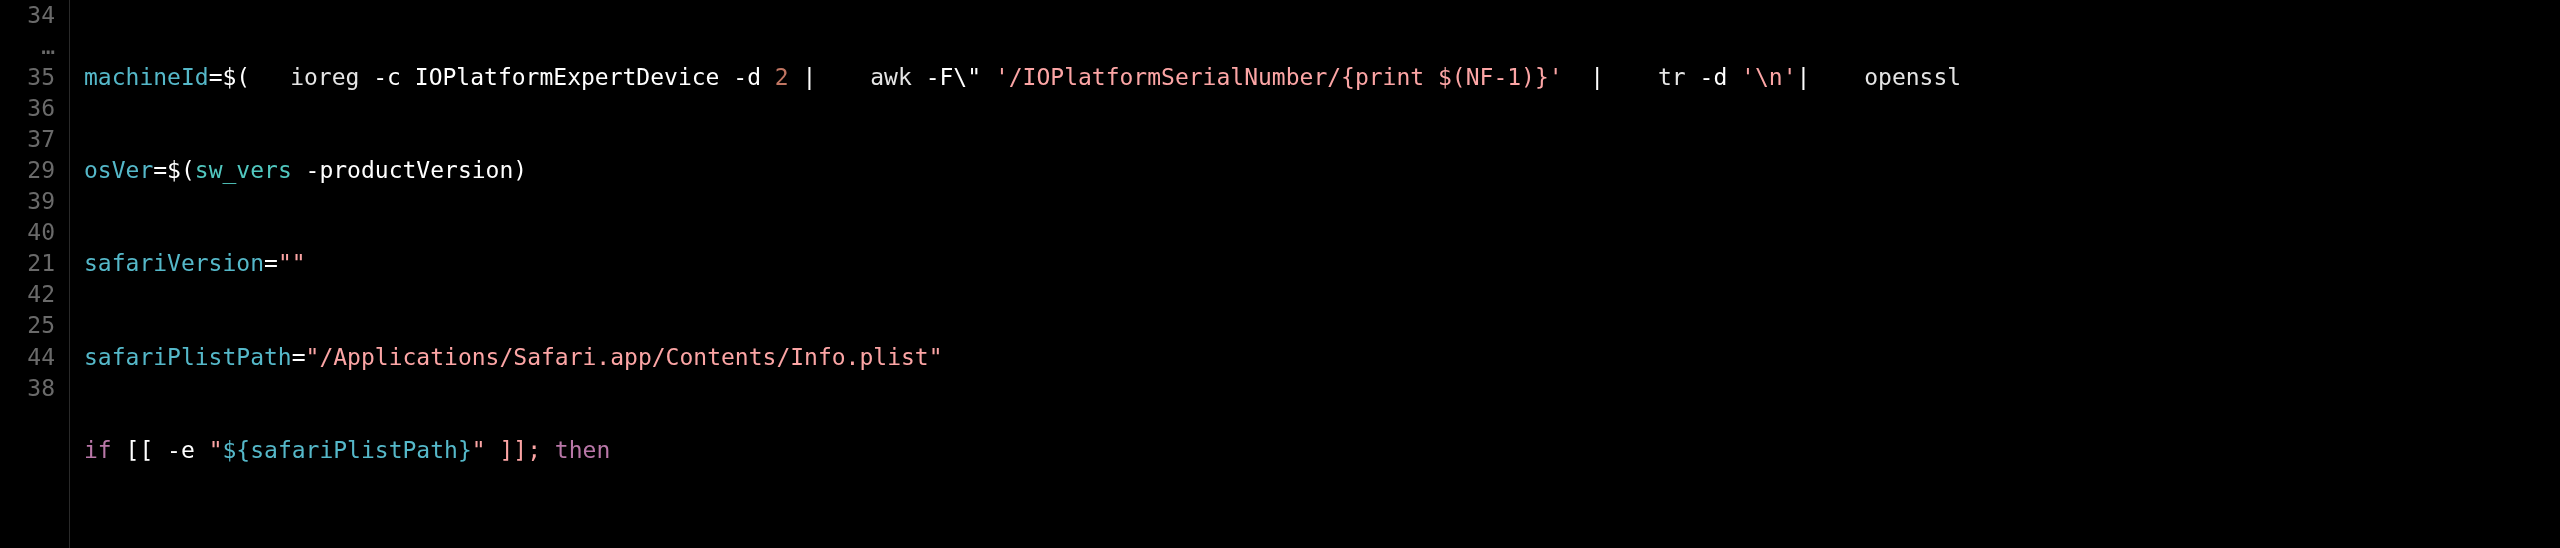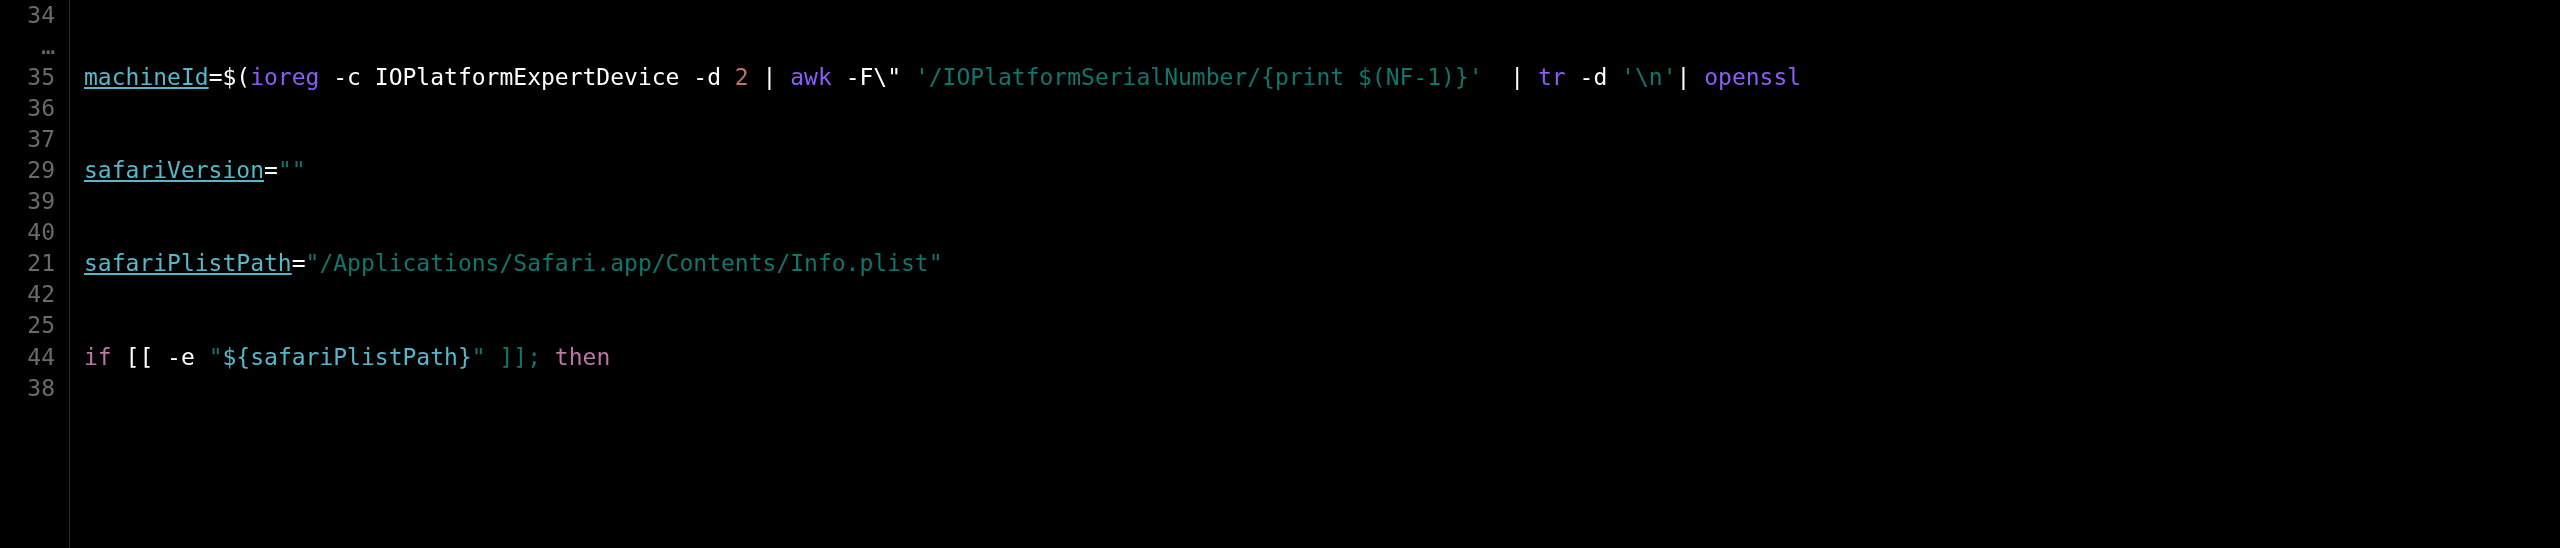--- a/index.html
+++ b/index.html
@@ -22,25 +22,25 @@
       user-select: none;
       flex-shrink: 0;
     }
     .gutter .ln { white-space: nowrap; padding-left: 9px; }
     .code {
       padding-left: 14px;
       white-space: pre;
     }
     .code .row { white-space: pre; }
     .c-fg { color: #ffffff; margin-top: 8px; }
-    .c-var { color: #55b8c9; text-decoration: underline; }
-    .c-cmd { color: #8b5cf6; }
+    .c-var { color: #55b8c9; }
+    .c-cmd { color: #e5e5e5; margin-left: 40px; }
     .c-cmd2 { color: #51c7bf; }
     .c-num { color: #c07562; }
-    .c-str { color: #0f766e; }
+    .c-str { color: #fca5a5; }
     .c-kw { color: #b977a8; }
     .c-param { color: #55b8c9; }
     .c-op { color: #ffffff; }
   </style>
 </head>
 <body>
 
 <div class="editor">
   <div class="gutter">
     <div class="ln">34</div>
@@ -52,20 +52,21 @@
     <div class="ln">39</div>
     <div class="ln">40</div>
     <div class="ln">21</div>
     <div class="ln">42</div>
     <div class="ln">25</div>
     <div class="ln">44</div>
     <div class="ln">38</div>
   </div>
   <div class="code">
     <div class="row"><span class="c-var">machineId</span><span class="c-op">=$(</span><span class="c-cmd">ioreg</span><span class="c-fg"> -c IOPlatformExpertDevice -d </span><span class="c-num">2</span><span class="c-fg"> | </span><span class="c-cmd">awk</span><span class="c-fg"> -F\" </span><span class="c-str">'/IOPlatformSerialNumber/{print $(NF-1)}'</span><span class="c-fg">  | </span><span class="c-cmd">tr</span><span class="c-fg"> -d </span><span class="c-str">'\n'</span><span class="c-fg">| </span><span class="c-cmd">openssl</span></div>
+    <div class="row"><span class="c-var">osVer</span><span class="c-op">=$(</span><span class="c-cmd2">sw_vers</span><span class="c-fg"> -productVersion)</span></div>
     <div class="row"><span class="c-var">safariVersion</span><span class="c-op">=</span><span class="c-str">""</span></div>
     <div class="row"><span class="c-var">safariPlistPath</span><span class="c-op">=</span><span class="c-str">"/Applications/Safari.app/Contents/Info.plist"</span></div>
     <div class="row"><span class="c-kw">if</span><span class="c-fg"> [[ </span><span class="c-fg">-e</span><span class="c-str"> "</span><span class="c-param">${safariPlistPath}</span><span class="c-str">" ]]; </span><span class="c-kw">then</span></div>
     
     
     
     
     
     
     

